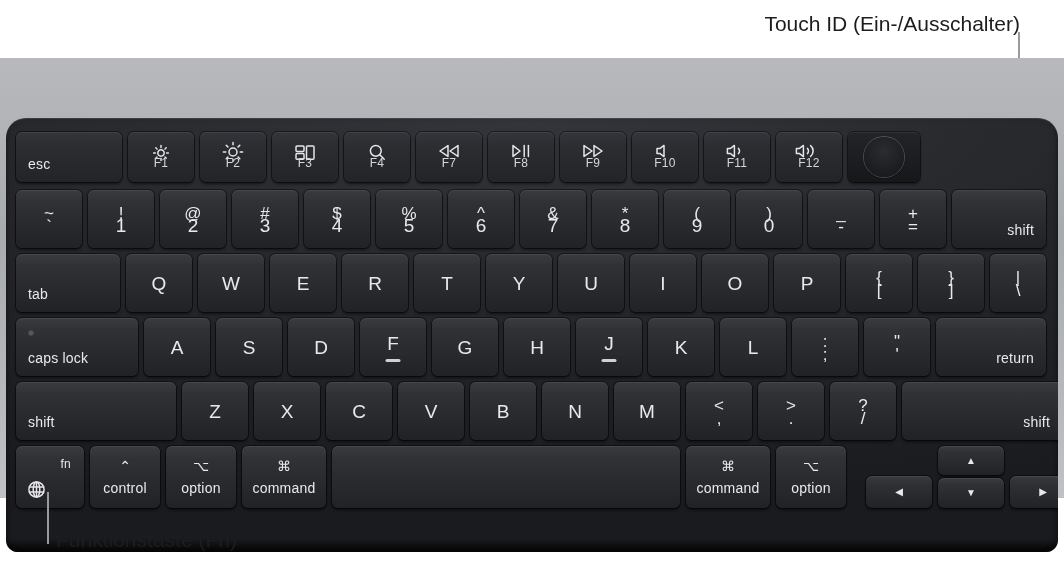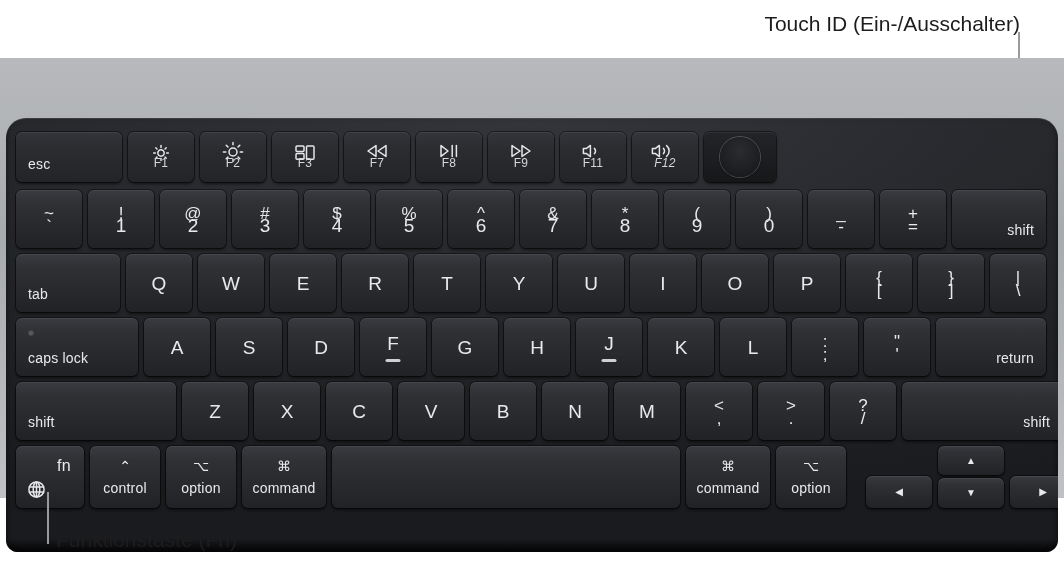--- a/index.html
+++ b/index.html
@@ -63,21 +63,21 @@
   .c-top      {top:15px;}
   .c-bot      {bottom:13px;}
   .b-left     {left:12px;bottom:11px;margin-top:15px;}
   .b-right    {right:12px;bottom:11px;}
   .t-right    {right:13px;top:12px;}
   .b-leftpad  {left:11px;bottom:9px;}
 
   .glyph{font-size:17px;}
   .glyph-sm{font-size:14px;}
   .txt{font-size:14px;letter-spacing:.2px;}
-  .txt-sm{font-size:16px;letter-spacing:.3px;text-align:center;}
+  .txt-sm{font-size:12px;letter-spacing:.3px;text-align:center;}
   .big{font-size:19px;}
   .fkeylbl{font-size:12px;color:#d6d6da;letter-spacing:.3px;}
 
   
   .homing{
     position:absolute;left:50%;transform:translateX(-50%);
     bottom:14px;width:15px;height:3px;border-radius:2px;
     background:#cfcfd4;
   }
   
@@ -144,20 +144,31 @@
               <g class="ic" transform="translate(24,3)">
             <rect x="0" y="0" width="8" height="5.6" rx="1"></rect>
             <rect x="0" y="7.6" width="8" height="5.6" rx="1"></rect>
             <rect x="10.5" y="0" width="7.5" height="13.2" rx="1"></rect>
           </g>
             </svg>
         </span>
         <span class="lbl center c-bot fkeylbl">F3</span>
       </div>
 
+      <div class="key fn-row" style="width:66px;height:50px;margin-right:6px;">
+        <span class="lbl center" style="top:10px;">
+          <svg width="66" height="22" viewBox="0 0 66 22">
+              <g class="ic" transform="translate(33,10)">
+            <circle cx="-1.2" cy="-1.2" r="5.4"></circle>
+                <path d="M2.8,2.8 L7.2,7.2"></path>
+          </g>
+            </svg>
+        </span>
+        <span class="lbl center c-bot fkeylbl">F4</span>
+      </div>
 
 
 
       <div class="key fn-row" style="width:66px;height:50px;margin-right:6px;">
         <span class="lbl center" style="top:12px;">
           <svg width="66" height="18" viewBox="0 0 66 18">
               <g class="ic" transform="translate(33,7)">
             <path d="M-1,-5.4 L-9,0 L-1,5.4 Z"></path>
                 <path d="M9,-5.4 L1,0 L9,5.4 Z"></path>
           </g>
@@ -184,34 +195,44 @@
           <svg width="66" height="18" viewBox="0 0 66 18">
               <g class="ic" transform="translate(33,7)">
             <path d="M-9,-5.4 L-1,0 L-9,5.4 Z"></path>
                 <path d="M1,-5.4 L9,0 L1,5.4 Z"></path>
           </g>
             </svg>
         </span>
         <span class="lbl center c-bot fkeylbl">F9</span>
       </div>
 
+      <div class="key fn-row" style="width:66px;height:50px;margin-right:6px;">
+        <span class="lbl center" style="top:12px;">
+          <svg width="66" height="18" viewBox="0 0 66 18">
+              <g class="ic" transform="translate(33,7)">
+            <path d="M-1,-5.6 L-5.2,-2.4 L-8,-2.4 L-8,2.4 L-5.2,2.4 L-1,5.6 Z"></path>
+          </g>
+            </svg>
+        </span>
+        <span class="lbl center c-bot fkeylbl">F10</span>
+      </div>
 
       <div class="key fn-row" style="width:66px;height:50px;margin-right:6px;">
         <span class="lbl center" style="top:12px;">
           <svg width="66" height="18" viewBox="0 0 66 18">
               <g class="ic" transform="translate(33,7)">
             <path d="M-2.6,-5.6 L-6.8,-2.4 L-9.6,-2.4 L-9.6,2.4 L-6.8,2.4 L-2.6,5.6 Z"></path>
             <path d="M1.4,-2.6 A3.6,3.6 0 0 1 1.4,2.6"></path>
           </g>
             </svg>
         </span>
         <span class="lbl center c-bot fkeylbl">F11</span>
       </div>
 
-      <div class="key fn-row" style="width:66px;height:50px;margin-right:6px;font-style:italic;">
+      <div class="key fn-row" style="width:66px;height:50px;margin-right:6px;">
         <span class="lbl center" style="top:12px;">
           <svg width="66" height="18" viewBox="0 0 66 18">
               <g class="ic" transform="translate(31,7)">
             <path d="M-3.6,-5.6 L-7.8,-2.4 L-10.6,-2.4 L-10.6,2.4 L-7.8,2.4 L-3.6,5.6 Z"></path>
             <path d="M0.4,-2.6 A3.6,3.6 0 0 1 0.4,2.6"></path>
             <path d="M3.6,-5.4 A7,7 0 0 1 3.6,5.4"></path>
           </g>
             </svg>
         </span>
         <span class="lbl center c-bot fkeylbl">F12</span>

